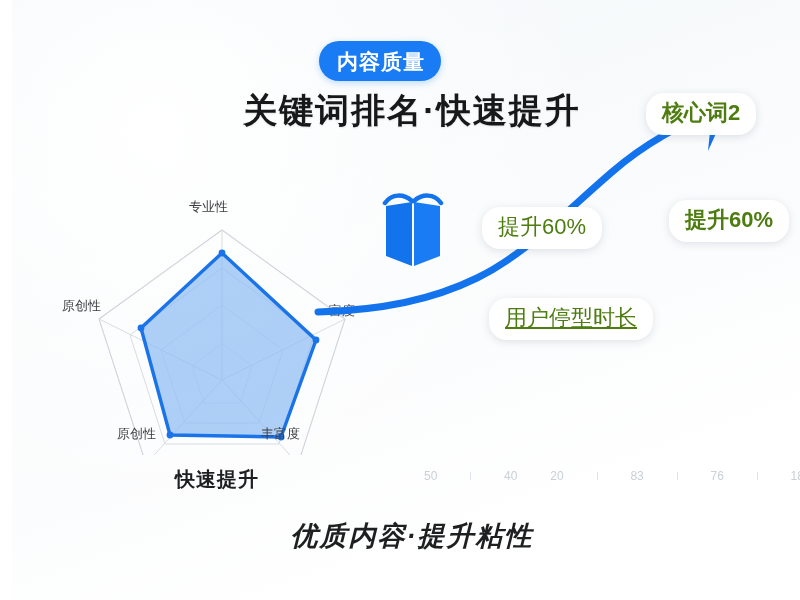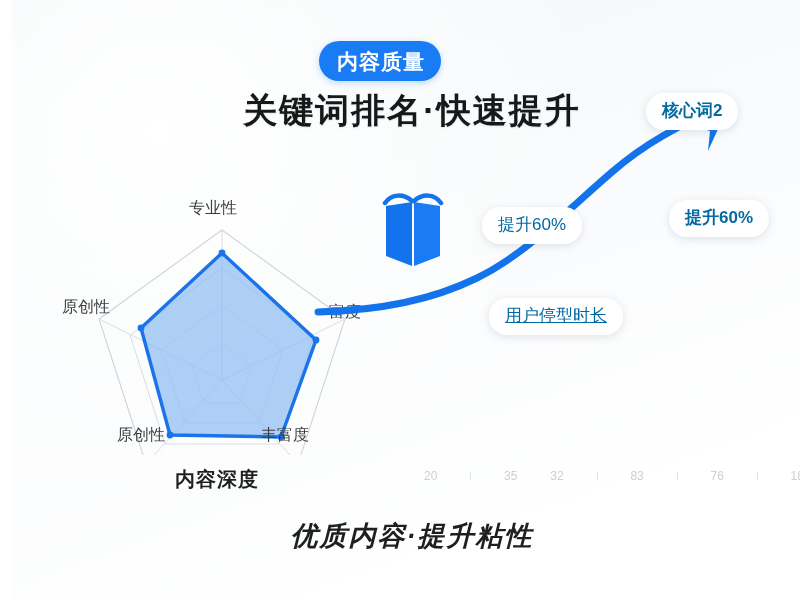--- a/index.html
+++ b/index.html
@@ -45,33 +45,33 @@
     font-size:27px;font-weight:bold;color:#1d1f21;letter-spacing:2px;font-style:italic;
   }
   #depth-label{
     position:absolute;left:163px;top:466px;
     font-size:20px;font-weight:bold;color:#1d1f21;letter-spacing:1px;
   }
 
   
   #radar{position:absolute;left:35px;top:185px;width:350px;height:270px;}
   .axis-label{
-    position:absolute;font-size:16px;color:#3a3d40;white-space:nowrap;
+    position:absolute;font-size:13px;color:#3a3d40;white-space:nowrap;
   }
 
   
   #curve{position:absolute;left:300px;top:100px;width:470px;height:240px;}
 
   
   #book{position:absolute;left:370px;top:188px;width:62px;height:82px;}
 
   
   .pill{
     position:absolute;background:#ffffff;border-radius:18px;
-    font-size:17px;color:#0369a1;line-height:1;
+    font-size:22px;color:#4d7c0f;line-height:1;
     padding:9px 16px 11px;white-space:nowrap;
     box-shadow:0 2px 9px rgba(80,95,120,.17);
   }
   .pill.bold{font-weight:bold;}
 
   
   #scale{
     position:absolute;left:412px;top:466px;width:380px;height:20px;
     display:flex;align-items:center;justify-content:space-between;
   }
@@ -128,27 +128,27 @@
     <path d="M32,14 L32,78 L58,68 L58,18 Z" fill="#1a7cf5"></path>
     <path d="M3,15 C10,5 22,6 30,13" fill="none" stroke="#1273ec" stroke-width="4.5" stroke-linecap="round"></path>
     <path d="M59,15 C52,5 40,6 32,13" fill="none" stroke="#1273ec" stroke-width="4.5" stroke-linecap="round"></path>
   </svg>
 
   <div class="pill bold" style="left:634px;top:93px;">核心词2</div>
   <div class="pill" style="left:470px;top:207px;">提升60%</div>
   <div class="pill bold" style="left:657px;top:200px;">提升60%</div>
   <div class="pill" style="left:477px;top:298px;text-decoration:underline;">用户停型时长</div>
 
-  <div id="depth-label">内容深度</div>
+  <div id="depth-label">快速提升</div>
 
   <div id="scale">
+    <span class="sv">50</span>
+    <span class="tick"></span>
+    <span class="sv">40</span>
     <span class="sv">20</span>
-    <span class="tick"></span>
-    <span class="sv">35</span>
-    <span class="sv">32</span>
     <span class="tick"></span>
     <span class="sv">83</span>
     <span class="tick"></span>
     <span class="sv">76</span>
     <span class="tick"></span>
     <span class="sv">18</span>
   </div>
 
   <div id="tagline">优质内容·提升粘性</div>
 

